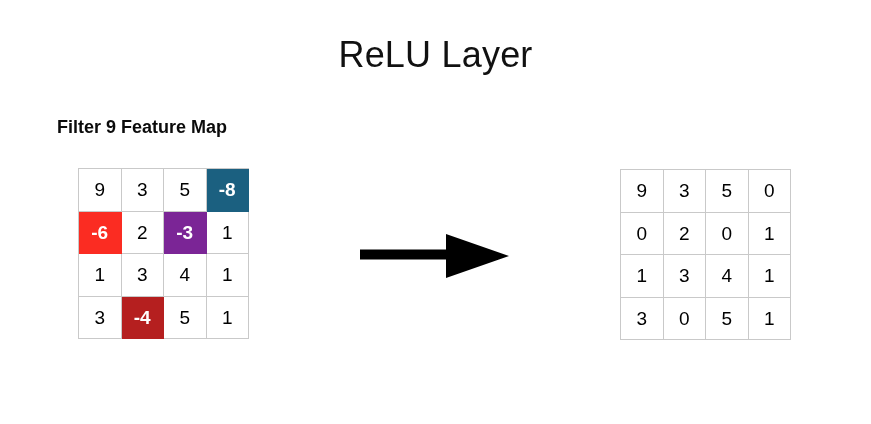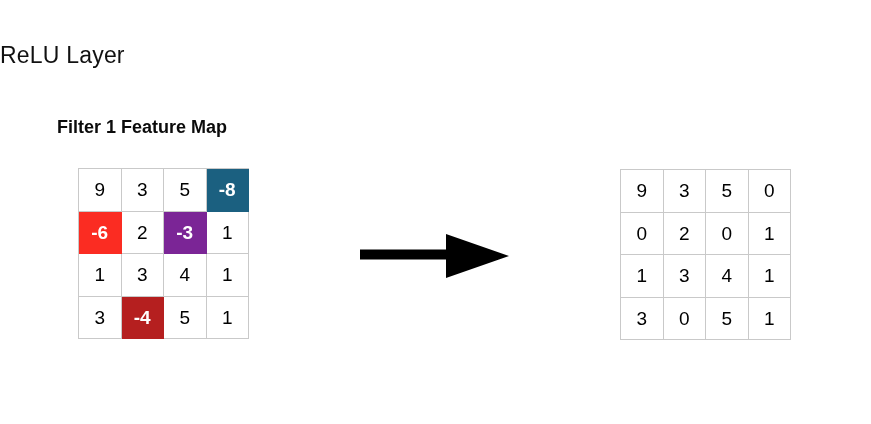--- a/index.html
+++ b/index.html
@@ -23,22 +23,22 @@
     inset: 0;
     background: #ffffff;
   }
 
   
   .slide-title {
     position: absolute;
     left: 0;
     top: 38px;
     width: 871px;
-    text-align: left;
-    font-size: 23px;
+    text-align: center;
+    font-size: 36px;
     font-weight: 400;
     letter-spacing: 0.2px;
     line-height: 34px;
     color: #111111;
     white-space: nowrap;
   }
 
   
   .section-heading {
     position: absolute;
@@ -100,21 +100,21 @@
   }
   .arrow svg { display: block; }
 </style>
 </head>
 <body>
 
 <div class="slide">
 
   <div class="slide-title">ReLU Layer</div>
 
-  <div class="section-heading">Filter 1 Feature Map</div>
+  <div class="section-heading">Filter 9 Feature Map</div>
 
   <div class="grid input-grid">
       <div class="cell">9</div>
       <div class="cell">3</div>
       <div class="cell">5</div>
       <div class="cell hl hl-teal">-8</div>
       <div class="cell hl hl-red">-6</div>
       <div class="cell">2</div>
       <div class="cell hl hl-purple">-3</div>
       <div class="cell">1</div>

